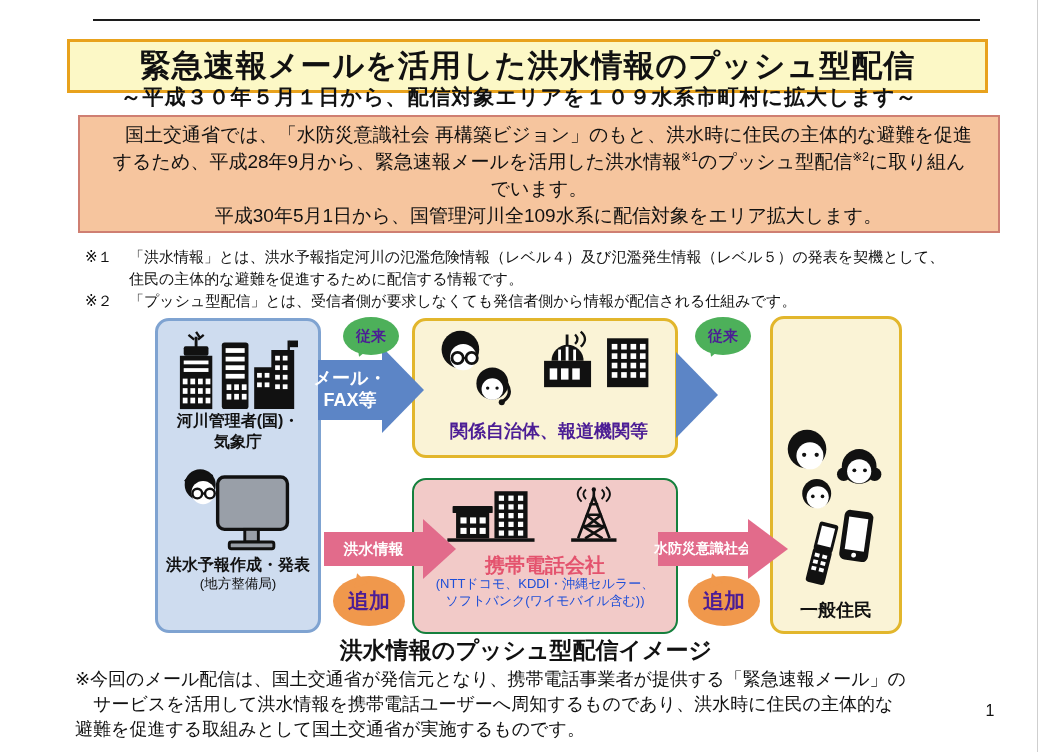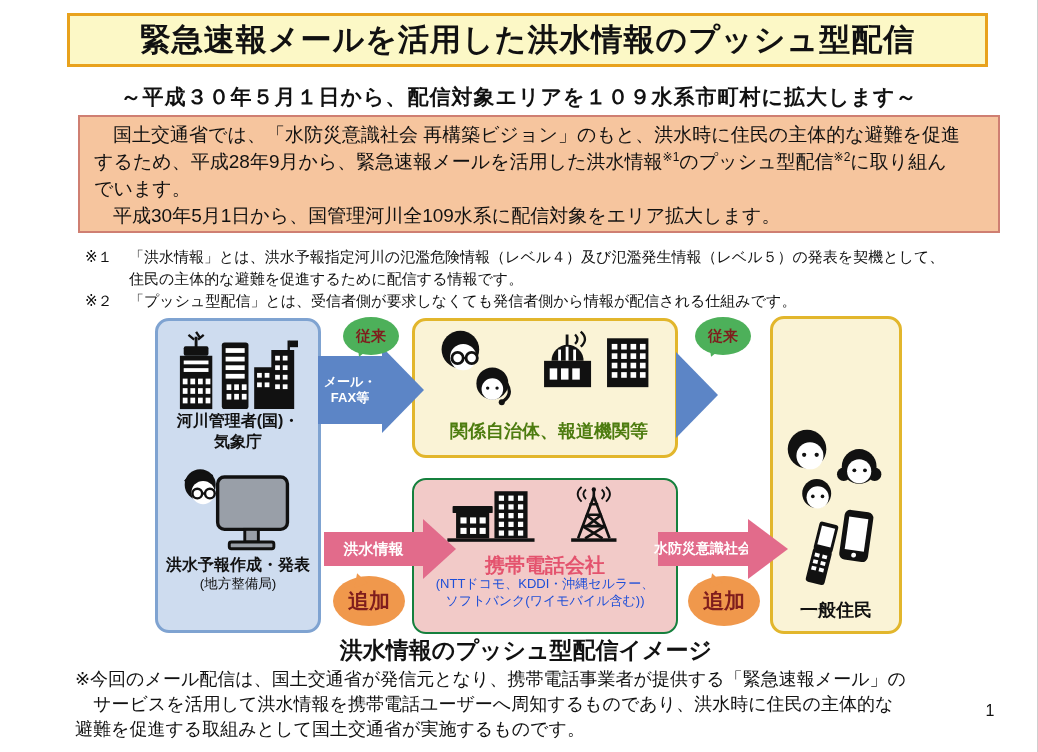--- a/index.html
+++ b/index.html
@@ -1,82 +1,82 @@
 <!DOCTYPE html>
 <html><head>
 <meta charset="utf-8">
 <style>
   html,body{margin:0;padding:0;background:#fff;}
   body{width:1038px;height:752px;overflow:hidden;font-family:"Liberation Sans","DejaVu Sans",sans-serif;color:#111;}
   .slide{position:relative;width:1038px;height:752px;background:#ffffff;border-right:1px solid #cfcfcf;box-sizing:border-box;}
   .top-rule{position:absolute;left:93px;top:19px;width:887px;height:2px;background:#1c1c1c;}
 
-  .title-box{position:absolute;left:67px;top:13px;width:921px;height:54px;box-sizing:border-box;
+  .title-box{position:absolute;left:67px;top:39px;width:921px;height:54px;box-sizing:border-box;
     background:#fcf8c6;border:3px solid #e8a21d;display:flex;align-items:center;justify-content:center;}
   .title-box h1{margin:0;font-size:31px;font-weight:bold;letter-spacing:1px;}
 
   .subtitle{position:absolute;left:0;top:83px;width:1038px;text-align:center;font-size:21px;font-weight:bold;letter-spacing:1px;}
 
   .intro-box{position:absolute;left:78px;top:115px;width:922px;height:118px;box-sizing:border-box;
     background:#f6c59e;border:2px solid #cf7f72;padding:5px 14px 0 14px;font-size:19px;line-height:1.42;}
-  .intro-box .iline{white-space:nowrap;}
+  .intro-box .iline{white-space:nowrap;text-align:center;}
   .sup{font-size:12px;vertical-align:super;}
 
   .notes{position:absolute;left:85px;top:246px;width:915px;font-size:15px;line-height:1.48;}
   .note-row{display:flex;}
   .note-label{flex:0 0 44px;}
   .note-body{flex:1;}
 
   
   .dbox{position:absolute;box-sizing:border-box;border-radius:14px;}
   .sender-box{left:155px;top:318px;width:166px;height:315px;background:#cedcef;border:3px solid #7fa3d1;
     display:flex;flex-direction:column;align-items:center;padding-top:10px;}
   .sender-box .blabel{font-size:16px;font-weight:bold;text-align:center;line-height:1.3;}
   .sender-box .bsub{font-size:13.5px;text-align:right;}
 
   .municipality-box{left:412px;top:318px;width:266px;height:140px;background:#faf3d6;border:3px solid #e2b62c;
     display:flex;flex-direction:column;align-items:center;padding-top:6px;}
-  .municipality-box .blabel{font-size:18px;font-weight:bold;color:#4d7c0f;margin-top:-2px;padding-left:8px;}
+  .municipality-box .blabel{font-size:18px;font-weight:bold;color:#4c1d95;margin-top:-2px;padding-left:8px;}
 
   .telecom-box{left:412px;top:478px;width:266px;height:156px;background:#f2cac8;border:2px solid #15803d;
     display:flex;flex-direction:column;align-items:center;padding-top:6px;}
   .telecom-box .blabel{font-size:20px;font-weight:bold;color:#e4536e;line-height:1.1;}
   .telecom-box .bsub{font-size:13px;text-align:center;line-height:1.3;color:#1d4ed8;}
 
   .residents-box{left:770px;top:316px;width:132px;height:318px;background:#faf3d6;border:3px solid #e2b62c;}
   .residents-box svg{position:absolute;left:50%;top:106px;transform:translateX(-50%);}
   .residents-box .blabel{position:absolute;bottom:9px;left:0;width:100%;text-align:center;font-size:18px;font-weight:bold;}
 
   
   .arrow{position:absolute;display:flex;align-items:center;}
   .arrow .body{display:flex;flex-direction:column;align-items:center;justify-content:center;
     color:#fff;font-weight:bold;text-align:center;}
   .arrow .body div{white-space:nowrap;}
   .arrow .head{width:0;height:0;}
   .blue .body{background:#5c85c6;}
   .pink .body{background:#e26b8b;}
 
   .arrow-mailfax{left:318px;top:347px;height:86px;}
-  .arrow-mailfax .body{width:64px;height:68px;font-size:13px;line-height:1.2;}
+  .arrow-mailfax .body{width:64px;height:60px;font-size:18px;line-height:1.2;}
   .arrow-mailfax .head{border-top:43px solid transparent;border-bottom:43px solid transparent;border-left:42px solid #5c85c6;}
 
   .arrow-tv{left:676px;top:352px;height:86px;}
   .arrow-tv .body{width:84px;height:66px;font-size:14.5px;line-height:1.25;}
   .arrow-tv .head{border-top:43px solid transparent;border-bottom:43px solid transparent;border-left:42px solid #5c85c6;}
 
   .arrow-flood{left:296px;top:519px;height:60px;padding-left:28px;}
   .arrow-flood .body{width:99px;height:34px;font-size:15px;}
   .arrow-flood .head{border-top:30px solid transparent;border-bottom:30px solid transparent;border-left:33px solid #e26b8b;}
 
   .arrow-em{left:658px;top:519px;height:60px;}
   .arrow-em .body{width:90px;height:34px;font-size:14px;}
   .arrow-em .head{border-top:30px solid transparent;border-bottom:30px solid transparent;border-left:40px solid #e26b8b;}
 
   
-  .bubble{position:absolute;border-radius:50%;color:#7f1d1d;font-weight:bold;display:flex;align-items:center;justify-content:center;}
+  .bubble{position:absolute;border-radius:50%;color:#4c1d95;font-weight:bold;display:flex;align-items:center;justify-content:center;}
   .bubble-green{width:56px;height:38px;background:#4db05a;font-size:15px;}
   .bubble-green::after{content:"";position:absolute;left:10px;bottom:-9px;width:0;height:0;
     border:7px solid transparent;border-top:12px solid #4db05a;transform:rotate(22deg);}
   .bubble-orange{width:72px;height:50px;background:#f0984c;font-size:21px;}
   .bubble-orange::before{content:"";position:absolute;left:18px;top:-10px;width:0;height:0;
     border:7px solid transparent;border-bottom:13px solid #f0984c;transform:rotate(-18deg);}
   .bg1{left:343px;top:317px;} .bg2{left:695px;top:317px;}
   .bo1{left:333px;top:576px;} .bo2{left:688px;top:576px;}
 
   .caption{position:absolute;left:0;top:635px;width:1038px;text-align:center;text-indent:14px;font-size:23px;font-weight:bold;}

